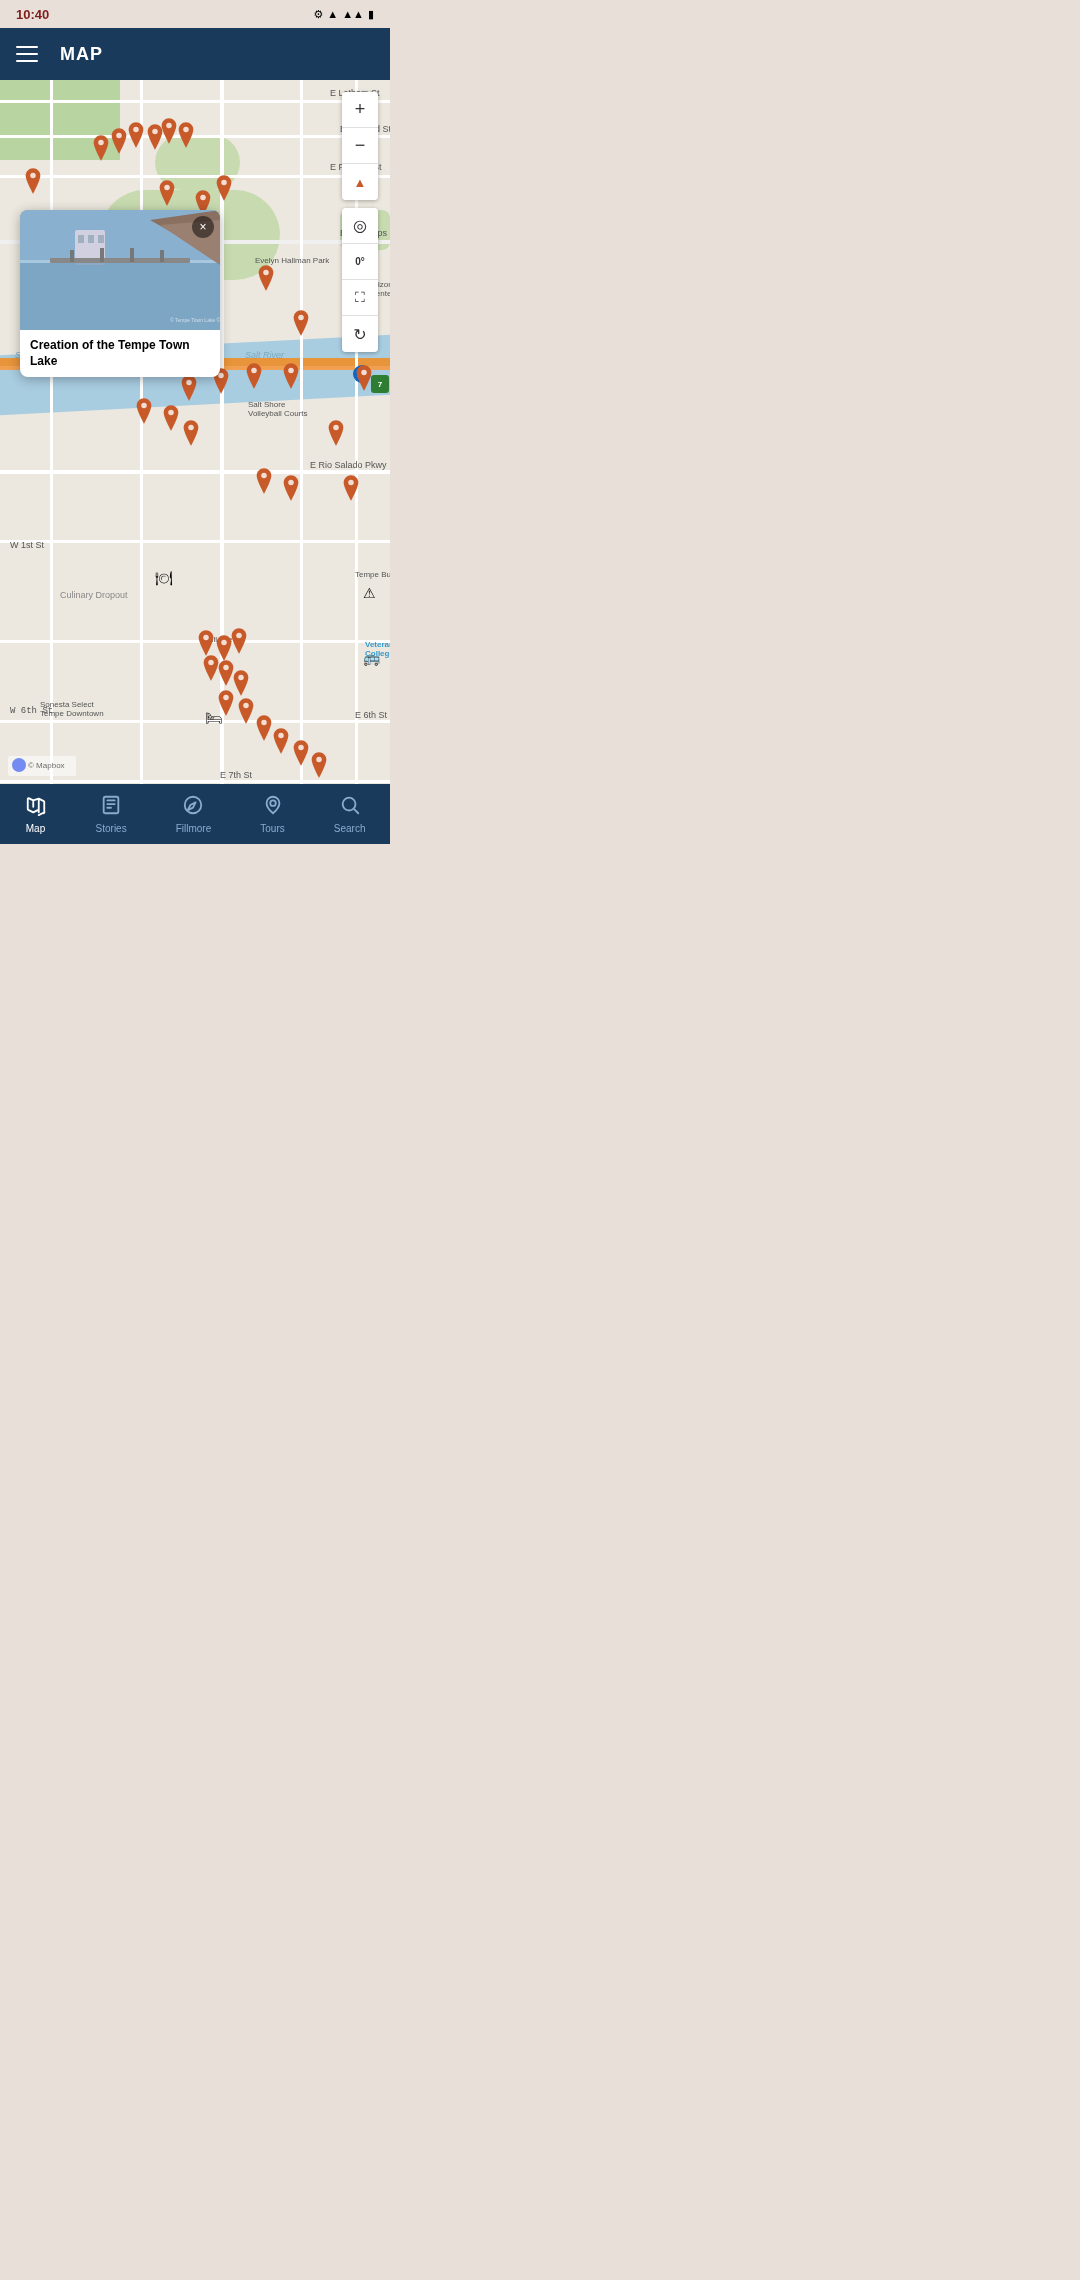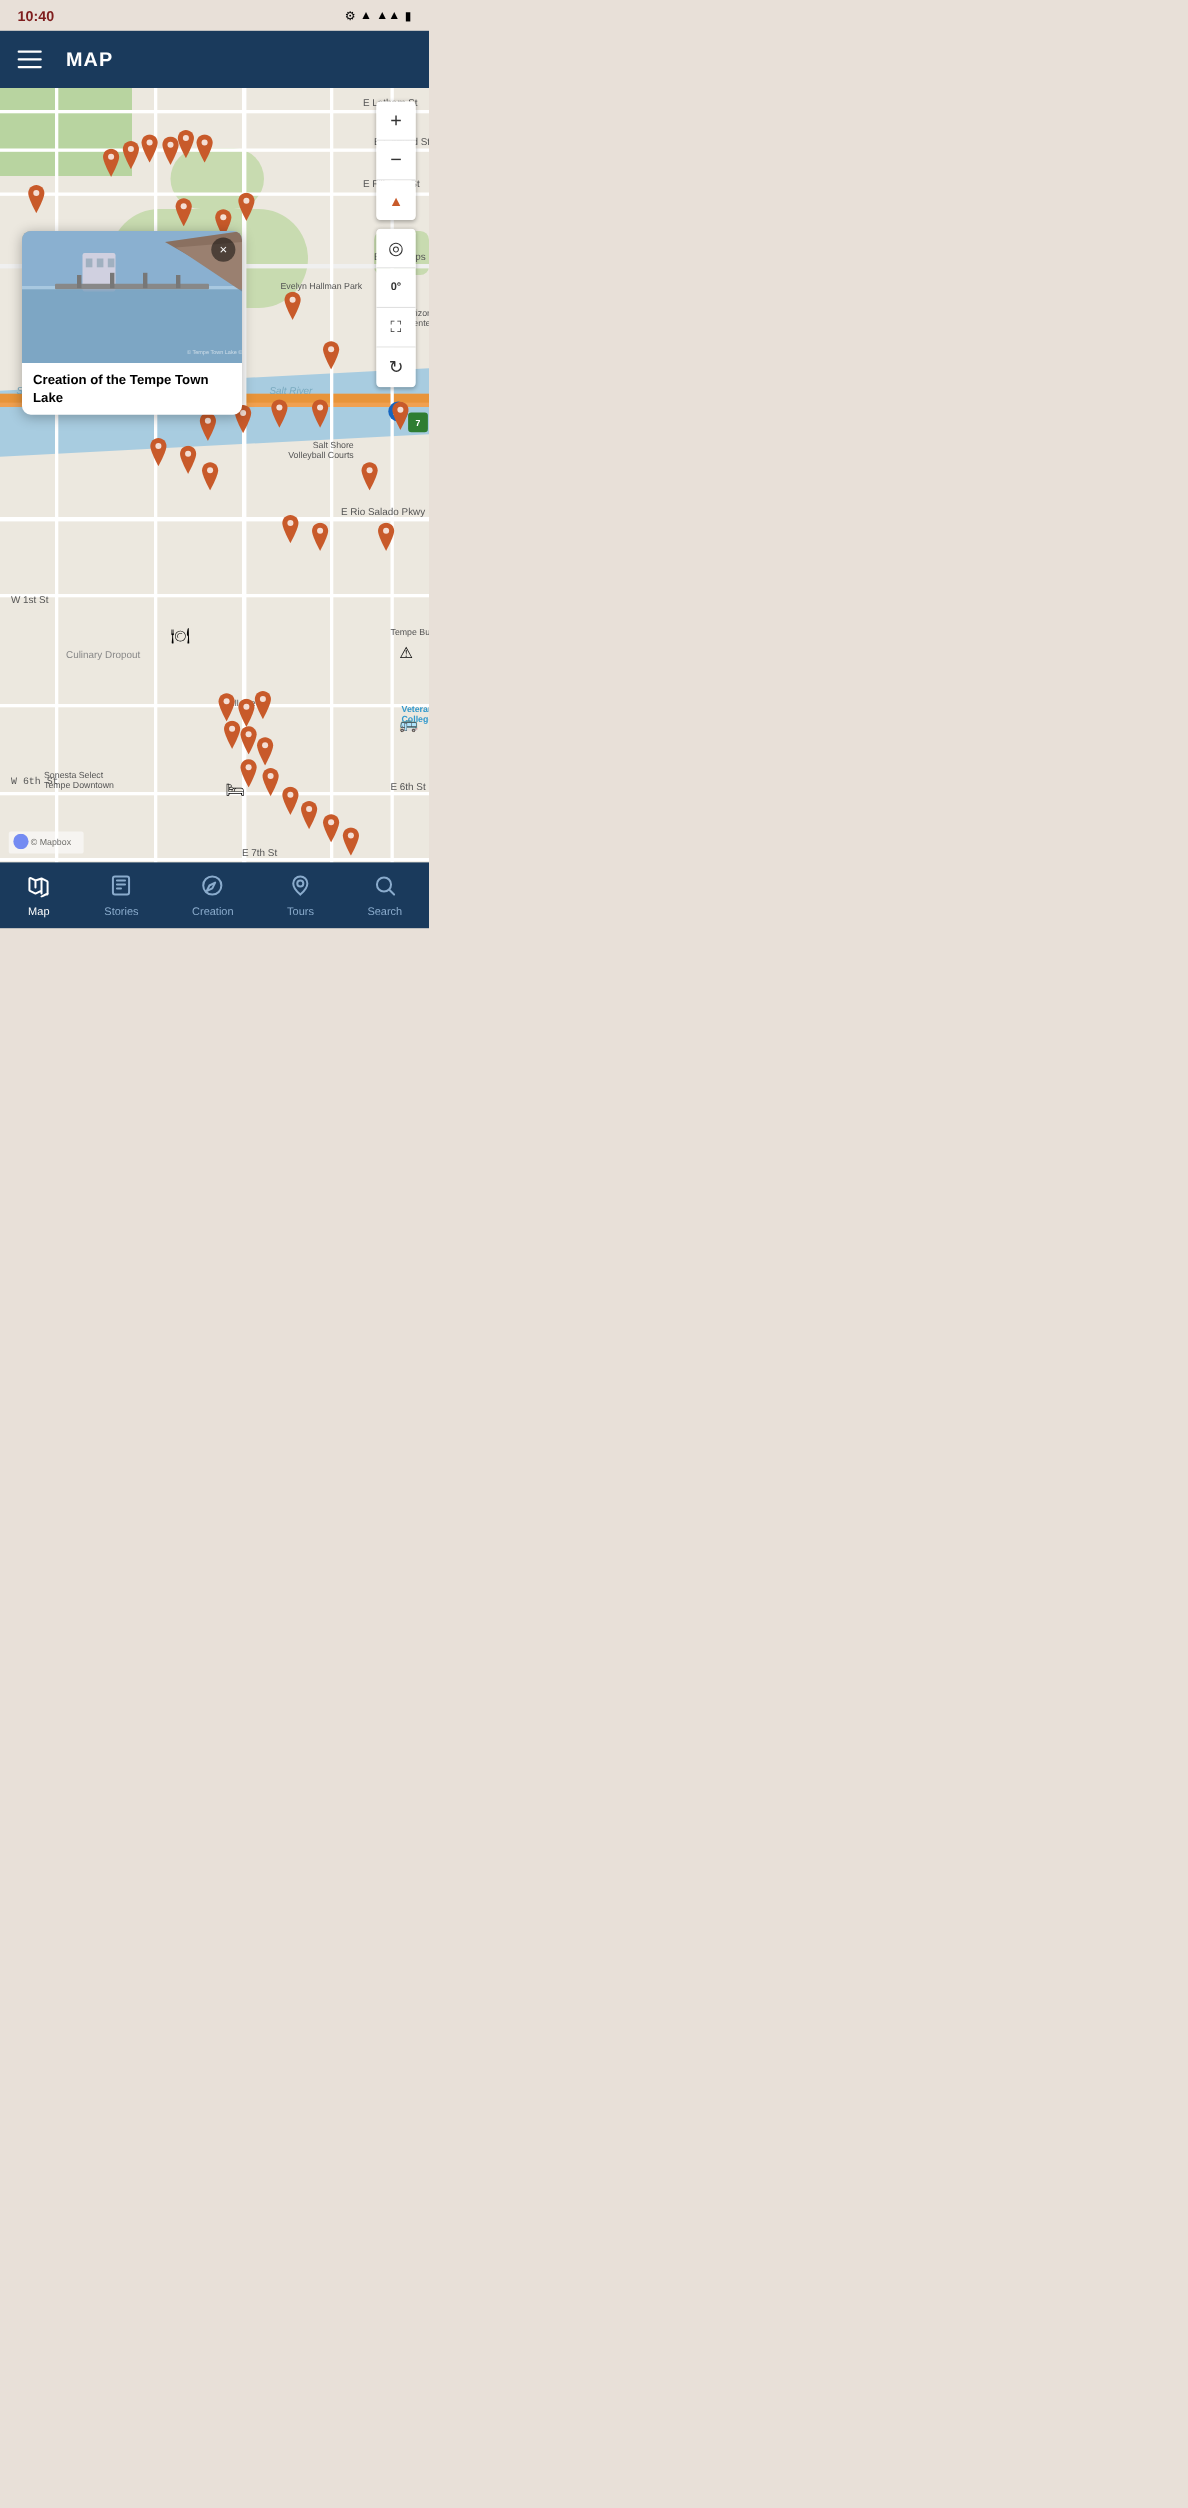--- a/index.html
+++ b/index.html
@@ -370,21 +370,21 @@
     <div class="road-label" style="left:245px;top:270px;color:#7aaabf;font-style:italic;">Salt River</div>
     <div class="road-label" style="left:60px;top:510px;color:#888;">Culinary Dropout</div>
     <div class="road-label" style="left:40px;top:620px;font-size:8px;">Sonesta Select<br>Tempe Downtown</div>
     <div class="road-label" style="left:365px;top:560px;color:#3399cc;font-weight:600;font-size:8px;">Veterans Way at<br>College Avenue</div>
     <div class="road-label" style="left:355px;top:490px;font-size:8px;">Tempe Butte</div>
     <div class="road-label" style="left:370px;top:200px;font-size:8px;">Arizona Heritage<br>Center</div>
     <div class="road-label" style="left:255px;top:140px;font-size:8px;margin-top:36px;">Evelyn Hallman Park</div>
     <div class="road-label" style="left:130px;top:155px;font-size:8px;">Desert Botanical<br>Garden</div>
     <div class="road-label" style="left:105px;top:165px;font-size:8px;">Lemur</div>
     <div class="road-label" style="left:165px;top:165px;font-size:8px;">Lion</div>
-    <div class="road-label" style="left:262px;top:320px;font-size:8px;text-align:right;">Salt Shore<br>Volleyball Courts</div>
+    <div class="road-label" style="left:248px;top:320px;font-size:8px;">Salt Shore<br>Volleyball Courts</div>
     <div class="road-label" style="left:205px;top:555px;font-size:8px;">Mill Ave</div>
 
     <div class="poi-icon" style="left:90px;top:153px;">📷</div>
     <div class="poi-icon" style="left:165px;top:153px;">📷</div>
     <div class="poi-icon" style="left:155px;top:490px;">🍽</div>
     <div class="poi-icon" style="left:205px;top:630px;">🛏</div>
     <div class="poi-icon" style="left:363px;top:505px;">⚠</div>
     <div class="poi-icon" style="left:363px;top:570px;">🚌</div>
 
     <div class="highway-shield" style="left:371px;top:295px;">7</div>
@@ -697,21 +697,21 @@
     </span>
     <span class="nav-label">Stories</span>
   </div>
   <div class="nav-item">
     <span class="nav-icon">
       <svg width="22" height="22" viewBox="0 0 24 24" fill="none">
         <circle cx="12" cy="12" r="9" stroke="#8aabcc" stroke-width="2"></circle>
         <path d="M14.83 9.17l-2.83 5.66-5.66 2.83 2.83-5.66 5.66-2.83z" stroke="#8aabcc" stroke-width="2" stroke-linejoin="round"></path>
       </svg>
     </span>
-    <span class="nav-label">Creation</span>
+    <span class="nav-label">Fillmore</span>
   </div>
   <div class="nav-item">
     <span class="nav-icon">
       <svg width="22" height="22" viewBox="0 0 24 24" fill="none">
         <circle cx="12" cy="10" r="3" stroke="#8aabcc" stroke-width="2"></circle>
         <path d="M12 3a7 7 0 00-7 7c0 5 7 11 7 11s7-6 7-11a7 7 0 00-7-7z" stroke="#8aabcc" stroke-width="2"></path>
       </svg>
     </span>
     <span class="nav-label">Tours</span>
   </div>

